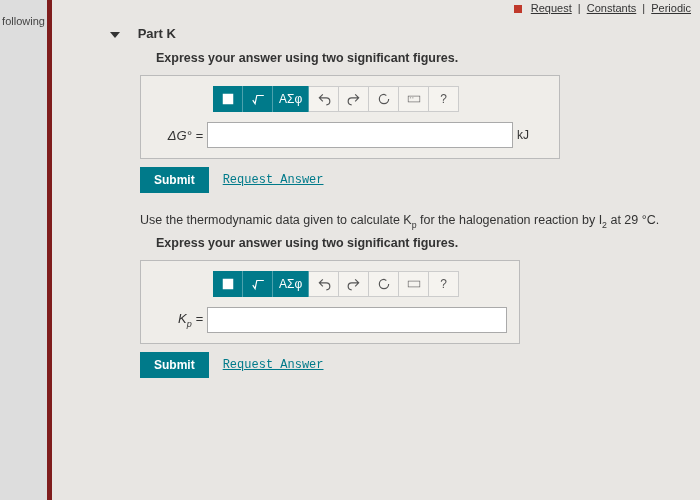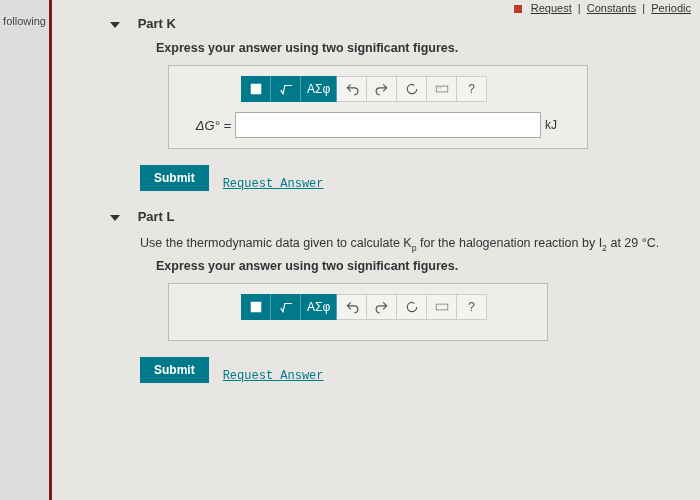--- a/index.html
+++ b/index.html
@@ -12,21 +12,21 @@
     color: #333;
     font-size: 13px;
   }
   .sidebar {
     position: absolute;
     left: 0;
     top: 0;
     width: 52px;
     height: 100%;
     background: #ddd;
-    border-right: 3px solid #7f1d1d;
+    border-right: 5px solid #7f1d1d;
     padding-top: 15px;
     font-size: 11px;
     color: #444;
     text-align: center;
   }
   .topbar {
     position: absolute;
     right: 6px;
     top: 2px;
     font-size: 11px;
@@ -38,40 +38,39 @@
     position: absolute;
     left: 60px;
     right: 0;
     top: 0;
     bottom: 0;
     padding: 10px 20px 0 80px;
   }
   .part-header {
     font-weight: bold;
     font-size: 13px;
-    margin: 6px 0 10px -30px;
+    margin: 16px 0 10px -30px;
   }
   .part-header .caret {
     display: inline-block;
     width: 0; height: 0;
     border-left: 5px solid transparent;
     border-right: 5px solid transparent;
     border-top: 6px solid #333;
     margin-right: 14px;
     vertical-align: middle;
   }
   .instr { font-size: 12.5px; line-height: 1.5; margin-bottom: 4px; }
   .instr2 { font-size: 12.5px; margin-bottom: 10px; font-weight: bold; padding-left: 16px;}
   .answer-box {
     border: 1px solid #bbb;
     background: #efede9;
     padding: 10px 12px 10px 12px;
     width: 420px;
     margin-bottom: 8px;
-    margin-left: 28px;
   }
   .toolbar {
     display: flex;
     align-items: center;
     gap: 0;
     margin-bottom: 10px;
     margin-left: 60px;
   }
   .tool {
     background: #007a8a;
@@ -95,21 +94,21 @@
   .input-row { display: flex; align-items: center; gap: 4px; }
   .var-label { width: 50px; text-align: right; font-style: italic; font-size: 13px; }
   .answer-input {
     flex: 1;
     height: 26px;
     border: 1px solid #aaa;
     background: #fff;
     padding: 0 6px;
   }
   .unit { width: 30px; font-size: 12px; }
-  .submit-row { margin-top: 16px; display:flex; align-items:flex-end; gap:14px;}
+  .submit-row { margin-top: 8px; display:flex; align-items:center; gap:14px;}
   .submit-btn {
     background: #007a8a;
     color: #fff;
     border: none;
     padding: 6px 14px;
     font-size: 12px;
     font-weight: bold;
     cursor: pointer;
   }
   .req-link { color: #007a8a; font-size: 12px; text-decoration: underline; cursor:pointer;font-family:Liberation Mono, monospace;}
@@ -182,24 +181,20 @@
       <div class="unit">kJ</div>
     </div>
   </div>
 
   <div class="submit-row">
     <button class="submit-btn">Submit</button>
     <a class="req-link">Request Answer</a>
   </div>
 
   <div class="part-l">
-    <div class="part-header">
-      <span class="caret"></span>
-      <span>Part L</span>
-    </div>
 
     <div class="instr">
       <span>Use the thermodynamic data given to calculate </span><span>K</span><sub>p</sub><span> for the halogenation reaction by I</span><sub>2</sub><span> at 29 °C.</span>
     </div>
     <div class="instr2">Express your answer using two significant figures.</div>
 
     <div class="answer-box" style="width:380px;">
       <div class="toolbar">
         <div class="tool">
           <svg viewBox="0 0 24 24">
@@ -227,20 +222,26 @@
               <path d="M20 12 A8 8 0 1 1 12 4 L16 6" stroke="#555" stroke-width="2" fill="none"></path>
             </svg>
         </div>
         <div class="tool light">
           <svg viewBox="0 0 24 24">
               <rect x="2" y="7" width="20" height="10" stroke="#555" fill="none"></rect>
             </svg>
         </div>
         <div class="tool light">?</div>
       </div>
+      <div class="input-row">
+        <div class="var-label">
+          <span>K</span><sub>p</sub><span> =</span>
+        </div>
+        <input class="answer-input" style="">
+      </div>
     </div>
 
     <div class="submit-row">
       <button class="submit-btn">Submit</button>
       <a class="req-link">Request Answer</a>
     </div>
   </div>
 
 </div>
 

